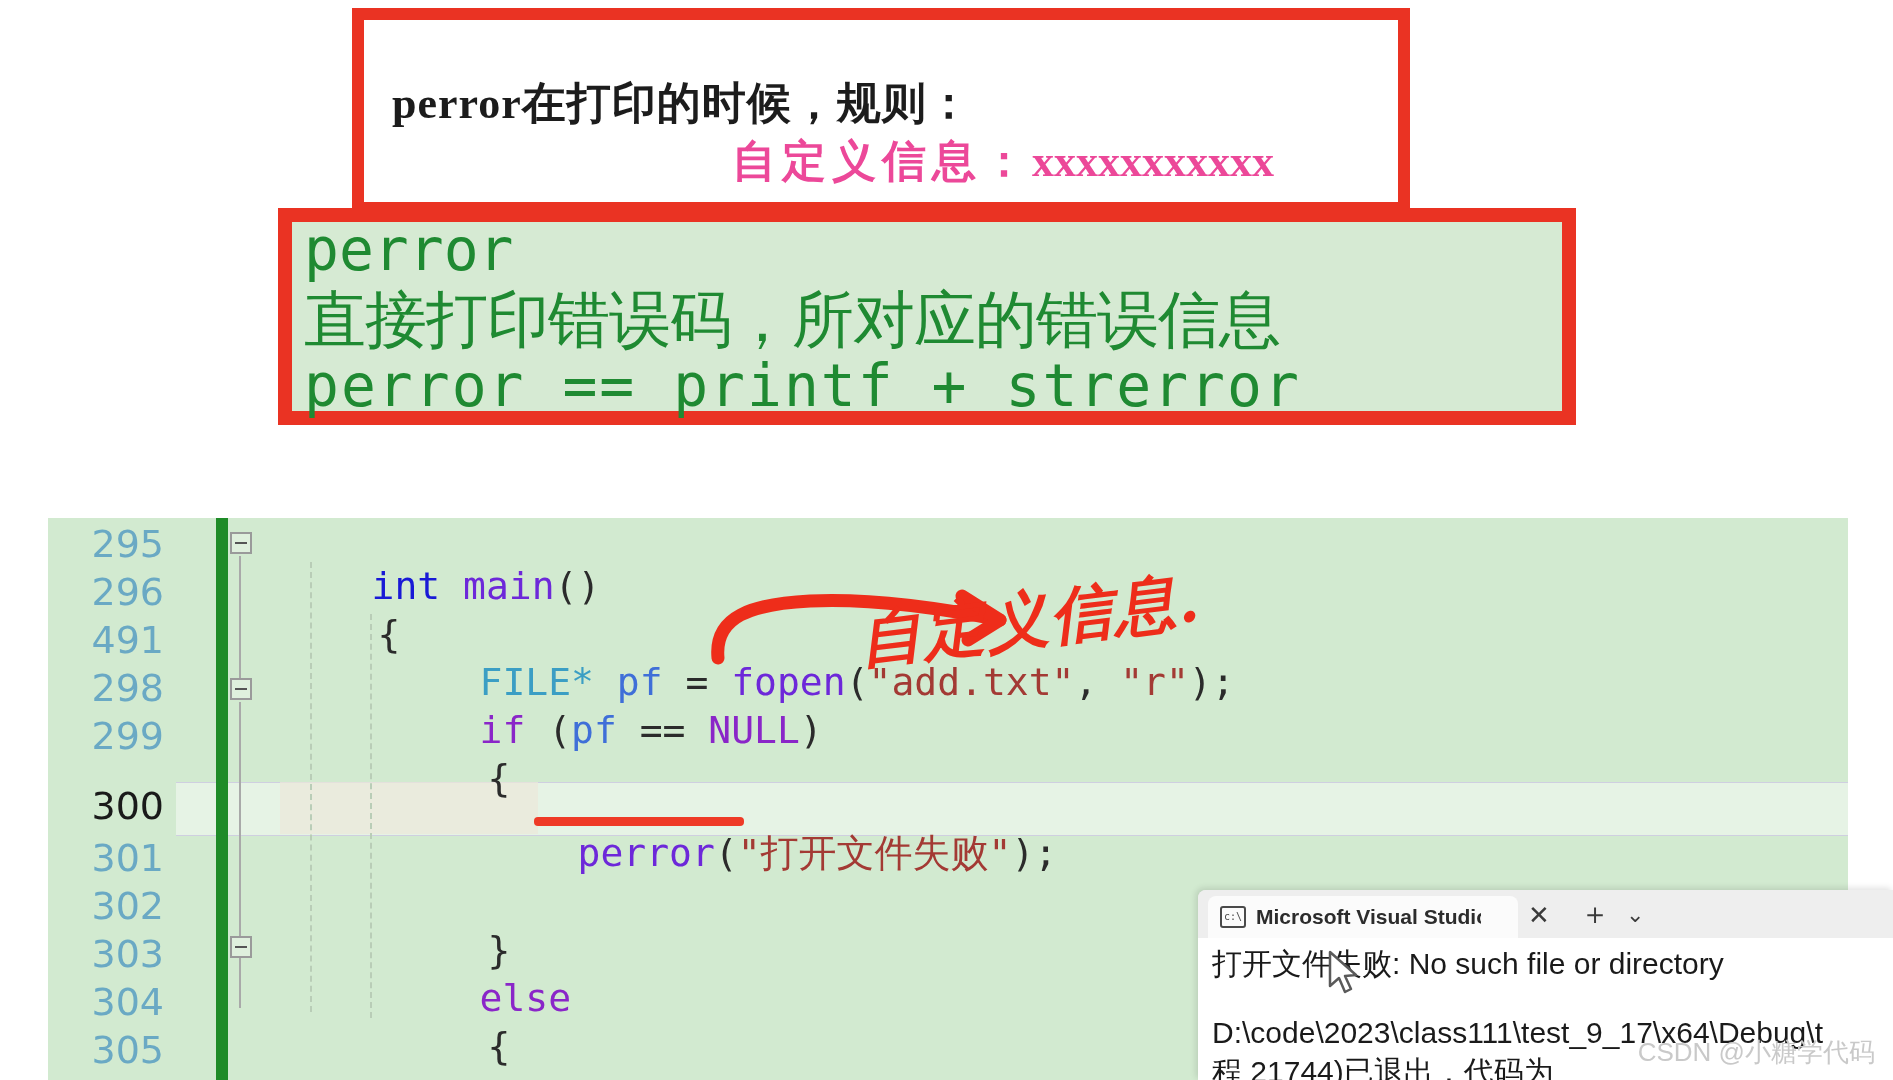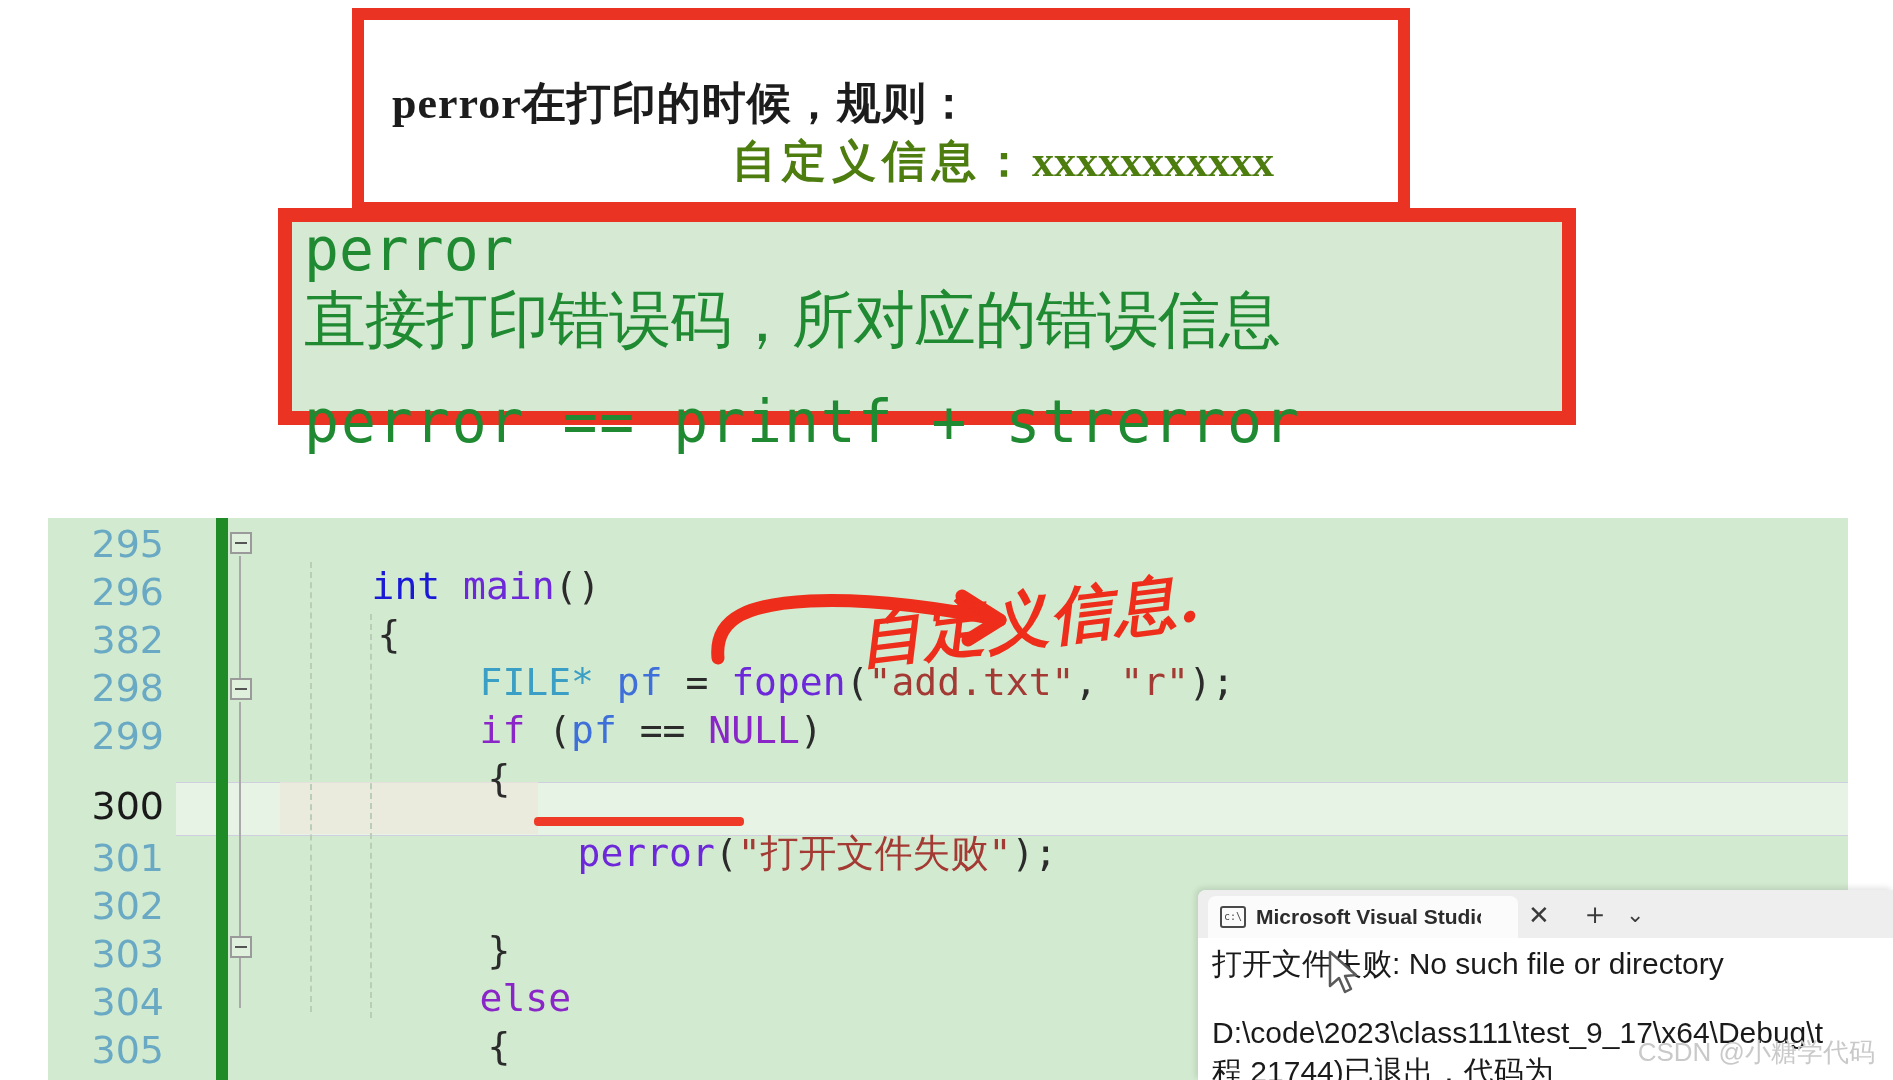--- a/index.html
+++ b/index.html
@@ -39,21 +39,21 @@
     white-space: nowrap;
     margin-top: 28px;
   }
   #rule-line-2 {
     position: absolute;
     left: 368px;
     top: 112px;
     font-family: "Liberation Serif", serif;
     font-size: 44px;
     font-weight: 700;
-    color: #4d7c0f;
+    color: #ec4899;
     letter-spacing: 2px;
     white-space: nowrap;
   }
   #rule-line-2 .custom-label { letter-spacing: 6px; }
   #rule-line-2 .xs {
     font-family: "Liberation Serif", serif;
     font-weight: 700;
     letter-spacing: 0px;
   }
 
@@ -85,21 +85,20 @@
     top: 56px;
     font-family: "DejaVu Sans", sans-serif;
     font-size: 62px;
     letter-spacing: -1px;
   }
   #explain-line-3 {
     top: 130px;
     font-family: "DejaVu Sans Mono", monospace;
     font-size: 58px;
     letter-spacing: 2px;
-    margin-top: 36px;
   }
 
   
   #editor {
     position: absolute;
     left: 48px;
     top: 518px;
     width: 1800px;
     height: 627px;
     background: #d2ead0;
@@ -381,21 +380,21 @@
 </div>
 
 <div id="editor">
 
   <div id="active-line-hl"></div>
   <div id="active-token-hl"></div>
 
   <div id="gutter">
     <div class="lineno" style="top:  4px">295</div>
     <div class="lineno" style="top: 52px">296</div>
-    <div class="lineno" style="top:100px">382</div>
+    <div class="lineno" style="top:100px">491</div>
     <div class="lineno" style="top:148px">298</div>
     <div class="lineno" style="top:196px">299</div>
     <div class="lineno active" style="top:266px">300</div>
     <div class="lineno" style="top:318px">301</div>
     <div class="lineno" style="top:366px">302</div>
     <div class="lineno" style="top:414px">303</div>
     <div class="lineno" style="top:462px">304</div>
     <div class="lineno" style="top:510px">305</div>
   </div>
 

